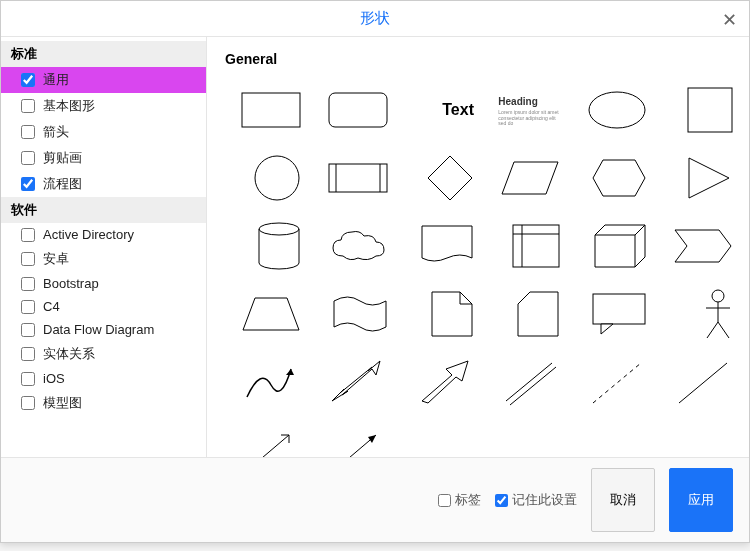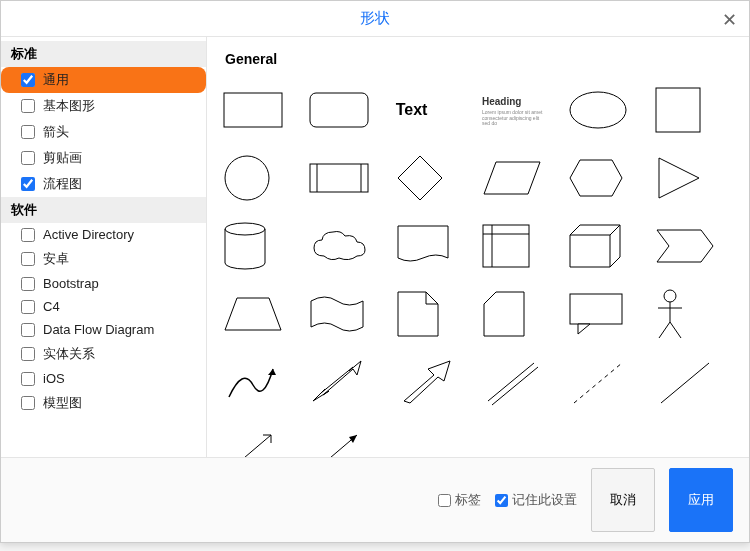--- a/index.html
+++ b/index.html
@@ -7,29 +7,29 @@
 .dialog { background: #fff; border: 1px solid #ccc; height: 543px; display: flex; flex-direction: column; box-shadow: 0 2px 8px rgba(0,0,0,0.15); }
 .header { position: relative; text-align: center; padding: 8px 0; border-bottom: 1px solid #e5e5e5; }
 .title { color: #1a73f8; font-size: 15px; font-weight: 500; }
 .close-btn { position: absolute; right: 12px; top: 8px; font-size: 18px; color: #666; cursor: pointer; background: none; border: none; }
 .body { display: flex; flex: 1; overflow: hidden; }
 .sidebar { width: 206px; border-right: 1px solid #e5e5e5; overflow-y: auto; padding: 4px 0; }
 .sidebar::-webkit-scrollbar { width: 8px; }
 .sidebar::-webkit-scrollbar-thumb { background: #ccc; border-radius: 4px; }
 .group-header { font-weight: bold; background: #eee; padding: 4px 10px; font-size: 13px; }
 .item { display: flex; align-items: center; padding: 4px 10px 4px 20px; cursor: pointer; }
-.item.selected { background: #f97316; border-radius: 8px; }
+.item.selected { background: #d946ef; }
 .item input[type="checkbox"] { margin-right: 8px; width: 14px; height: 14px; accent-color: #1a73f8; }
 .item-label { font-size: 13px; color: #222; }
 .main { flex: 1; padding: 10px 16px; overflow-y: auto; position: relative; }
 .main::-webkit-scrollbar { width: 8px; }
 .main::-webkit-scrollbar-thumb { background: #ccc; border-radius: 4px; }
 .section-title { font-weight: bold; font-size: 14px; margin: 4px 0 12px 2px; }
 .shape-grid { display: grid; grid-template-columns: repeat(6, 1fr); gap: 6px 8px; }
-.shape-cell { height: 62px; display: flex; align-items: center; justify-content: flex-start; cursor: pointer; }
+.shape-cell { height: 62px; display: flex; align-items: center; justify-content: flex-end; cursor: pointer; }
 .shape-cell svg { max-width: 100%; max-height: 100%; }
 .text-shape { font-size: 16px; font-weight: bold; }
 .heading-shape { font-size: 10px; font-weight: bold; color: #333; line-height: 1; }
 .heading-sub { font-size: 5px; font-weight: normal; color: #888; display: block; margin-top: 2px; line-height: 1.1; }
 .footer { display: flex; align-items: center; justify-content: flex-end; gap: 14px; padding: 10px 16px; border-top: 1px solid #e5e5e5; background: #fafafa; }
 .footer-check { display: flex; align-items: center; gap: 4px; font-size: 13px; color: #555; }
 .footer-check input { accent-color: #1a73f8; }
 .btn { padding: 22px 18px; border: 1px solid #ccc; background: #f5f5f5; cursor: pointer; font-size: 13px; border-radius: 2px; }
 .btn-primary { background: #1a73f8; color: #fff; border-color: #1a73f8; }
 </style>

